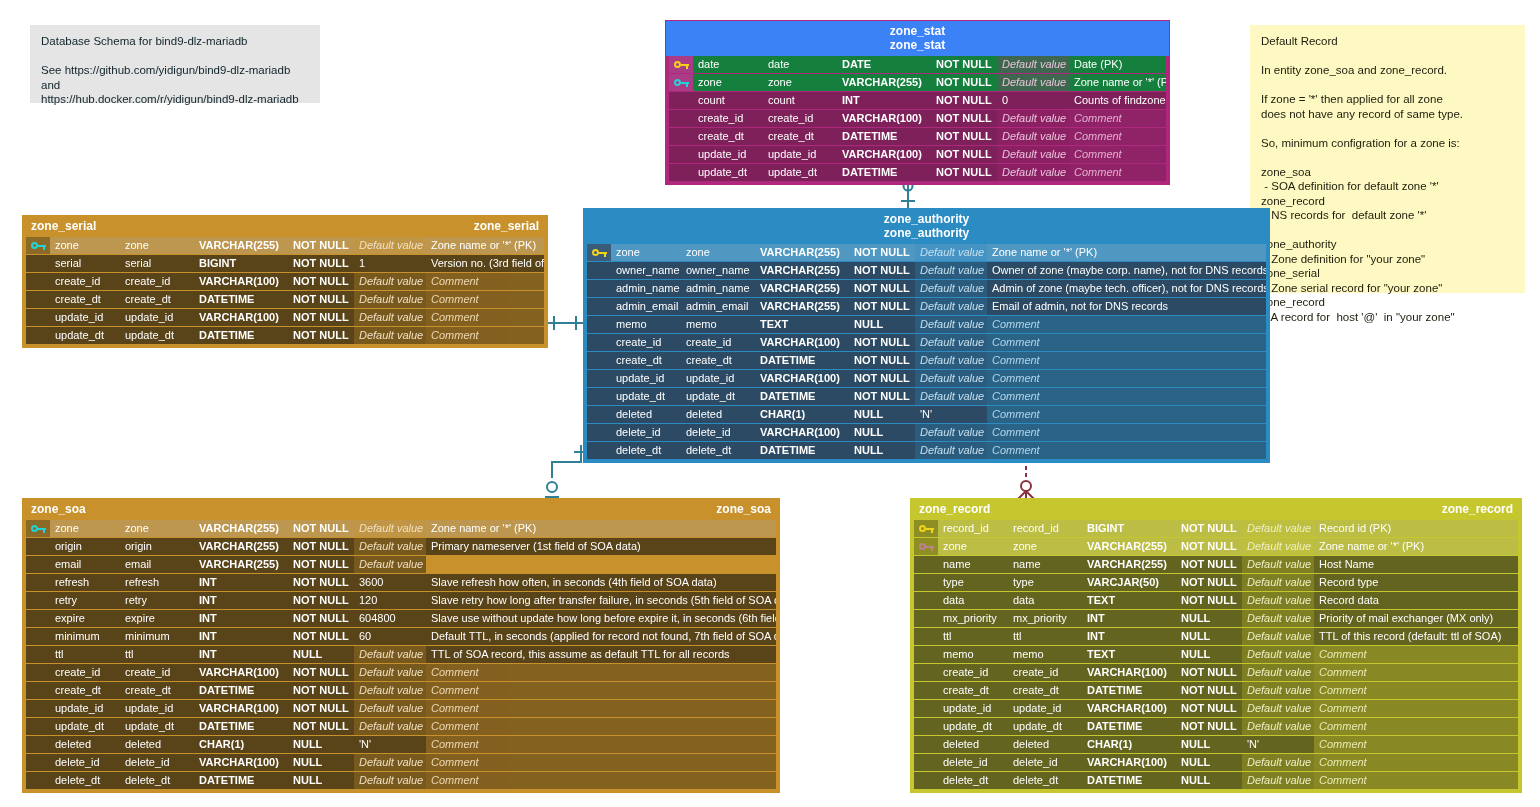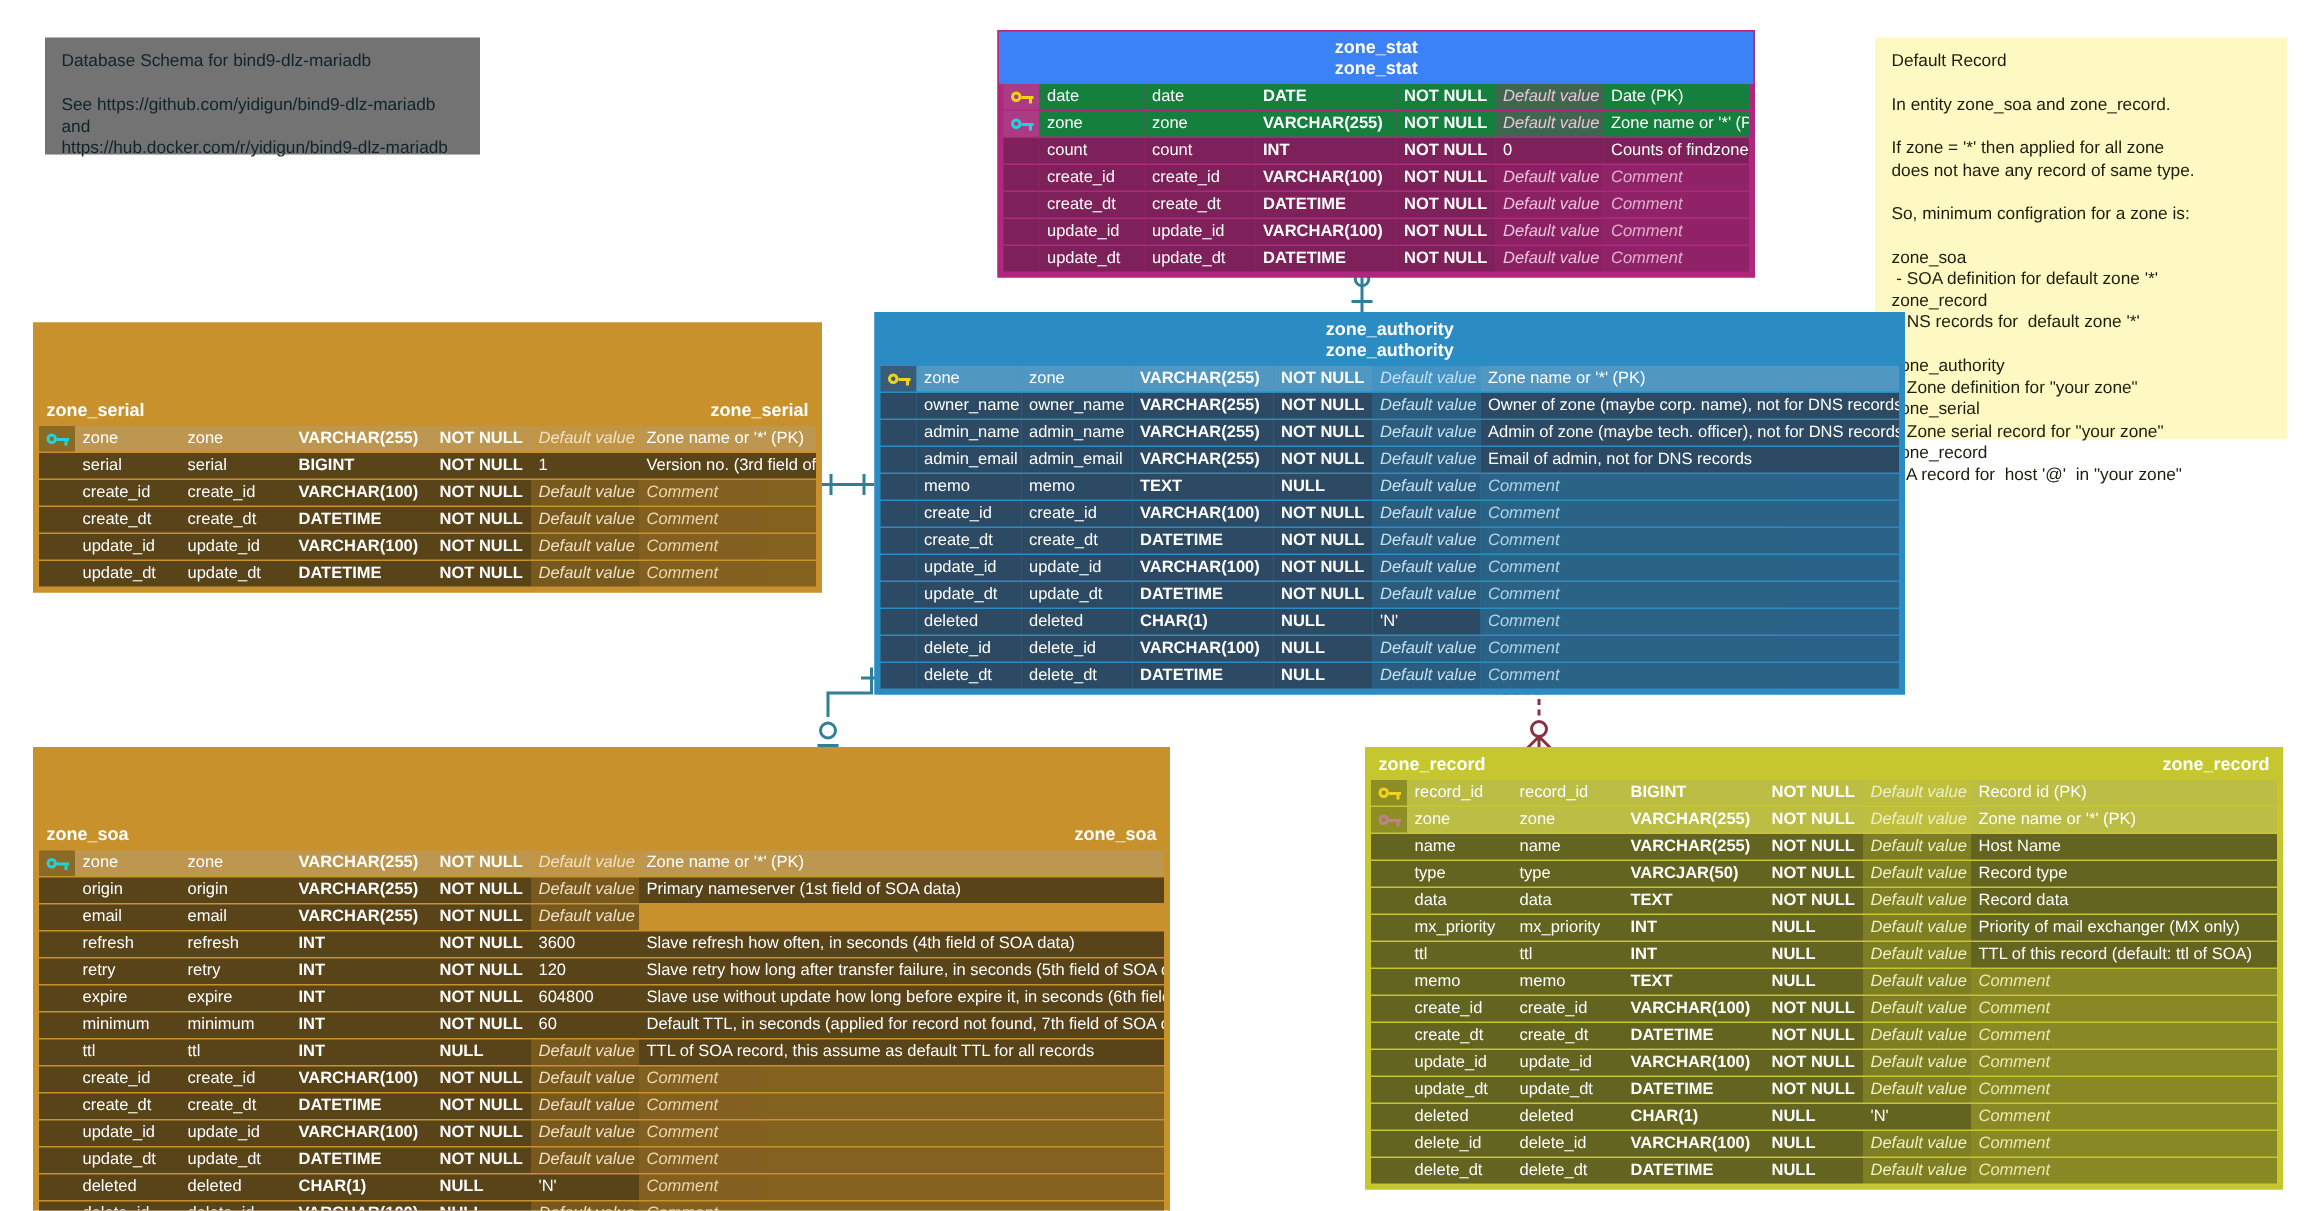--- a/index.html
+++ b/index.html
@@ -6,21 +6,21 @@
   html,body{margin:0;padding:0;background:#ffffff;}
   body{
     width:1540px;height:807px;position:relative;overflow:hidden;
     font-family:"Liberation Sans","DejaVu Sans",sans-serif;
     font-size:11px;color:#ffffff;
   }
 
   
   .note{position:absolute;box-sizing:border-box;padding:9px 11px;color:#10242b;
         font-size:11.5px;line-height:14.5px;white-space:pre-wrap;}
-  .note.cyan{background:#737373;}
+  .note.cyan{background:#e5e5e5;}
   .note.olive{background:#fef9c3;color:#1d1d0c;}
 
   
   .ent{position:absolute;box-sizing:border-box;}
   .ent .hdr{display:flex;justify-content:space-between;align-items:center;
             box-sizing:border-box;padding:3px 8px 4px 8px;font-weight:bold;font-size:12px;}
   .ent .hdr .r{font-weight:bold;}
   .ent .body{box-sizing:border-box;padding:0 3px 3px 3px;}
   .row{display:flex;align-items:stretch;height:17px;line-height:17px;}
   .row + .row{margin-top:1px;}
@@ -53,21 +53,21 @@
   .pink  .bd {background:#7e2059;}
   .pink  .kc {background:#a93c84;}
 
   .blue   {background:#2b8cc4;border:1px solid #2b8cc4;}
   .blue  .hdr{background:#2b8cc4;color:#fff;flex-direction:column;}
   .blue  .pk {background:#5097c2;}
   .blue  .bd {background:#2c4a63;}
   .blue  .kc {background:#3a5c78;}
 
   .brown  {background:#c8912c;border:1px solid #c8912c;}
-  .brown .hdr{background:#c8912c;color:#fff;margin-top:47px;}
+  .brown .hdr{background:#c8912c;color:#fff;}
   .brown .pk {background:#bd9750;}
   .brown .bd {background:#594318;}
   .brown .kc {background:#8a6a26;}
 
   .olivet {background:#c6c72f;border:1px solid #c6c72f;}
   .olivet.hdr,.olivet .hdr{background:#c6c72f;color:#fff;}
   .olivet .pk {background:#bcbd45;}
   .olivet .bd {background:#63641f;}
   .olivet .kc {background:#8d8e24;}
 

